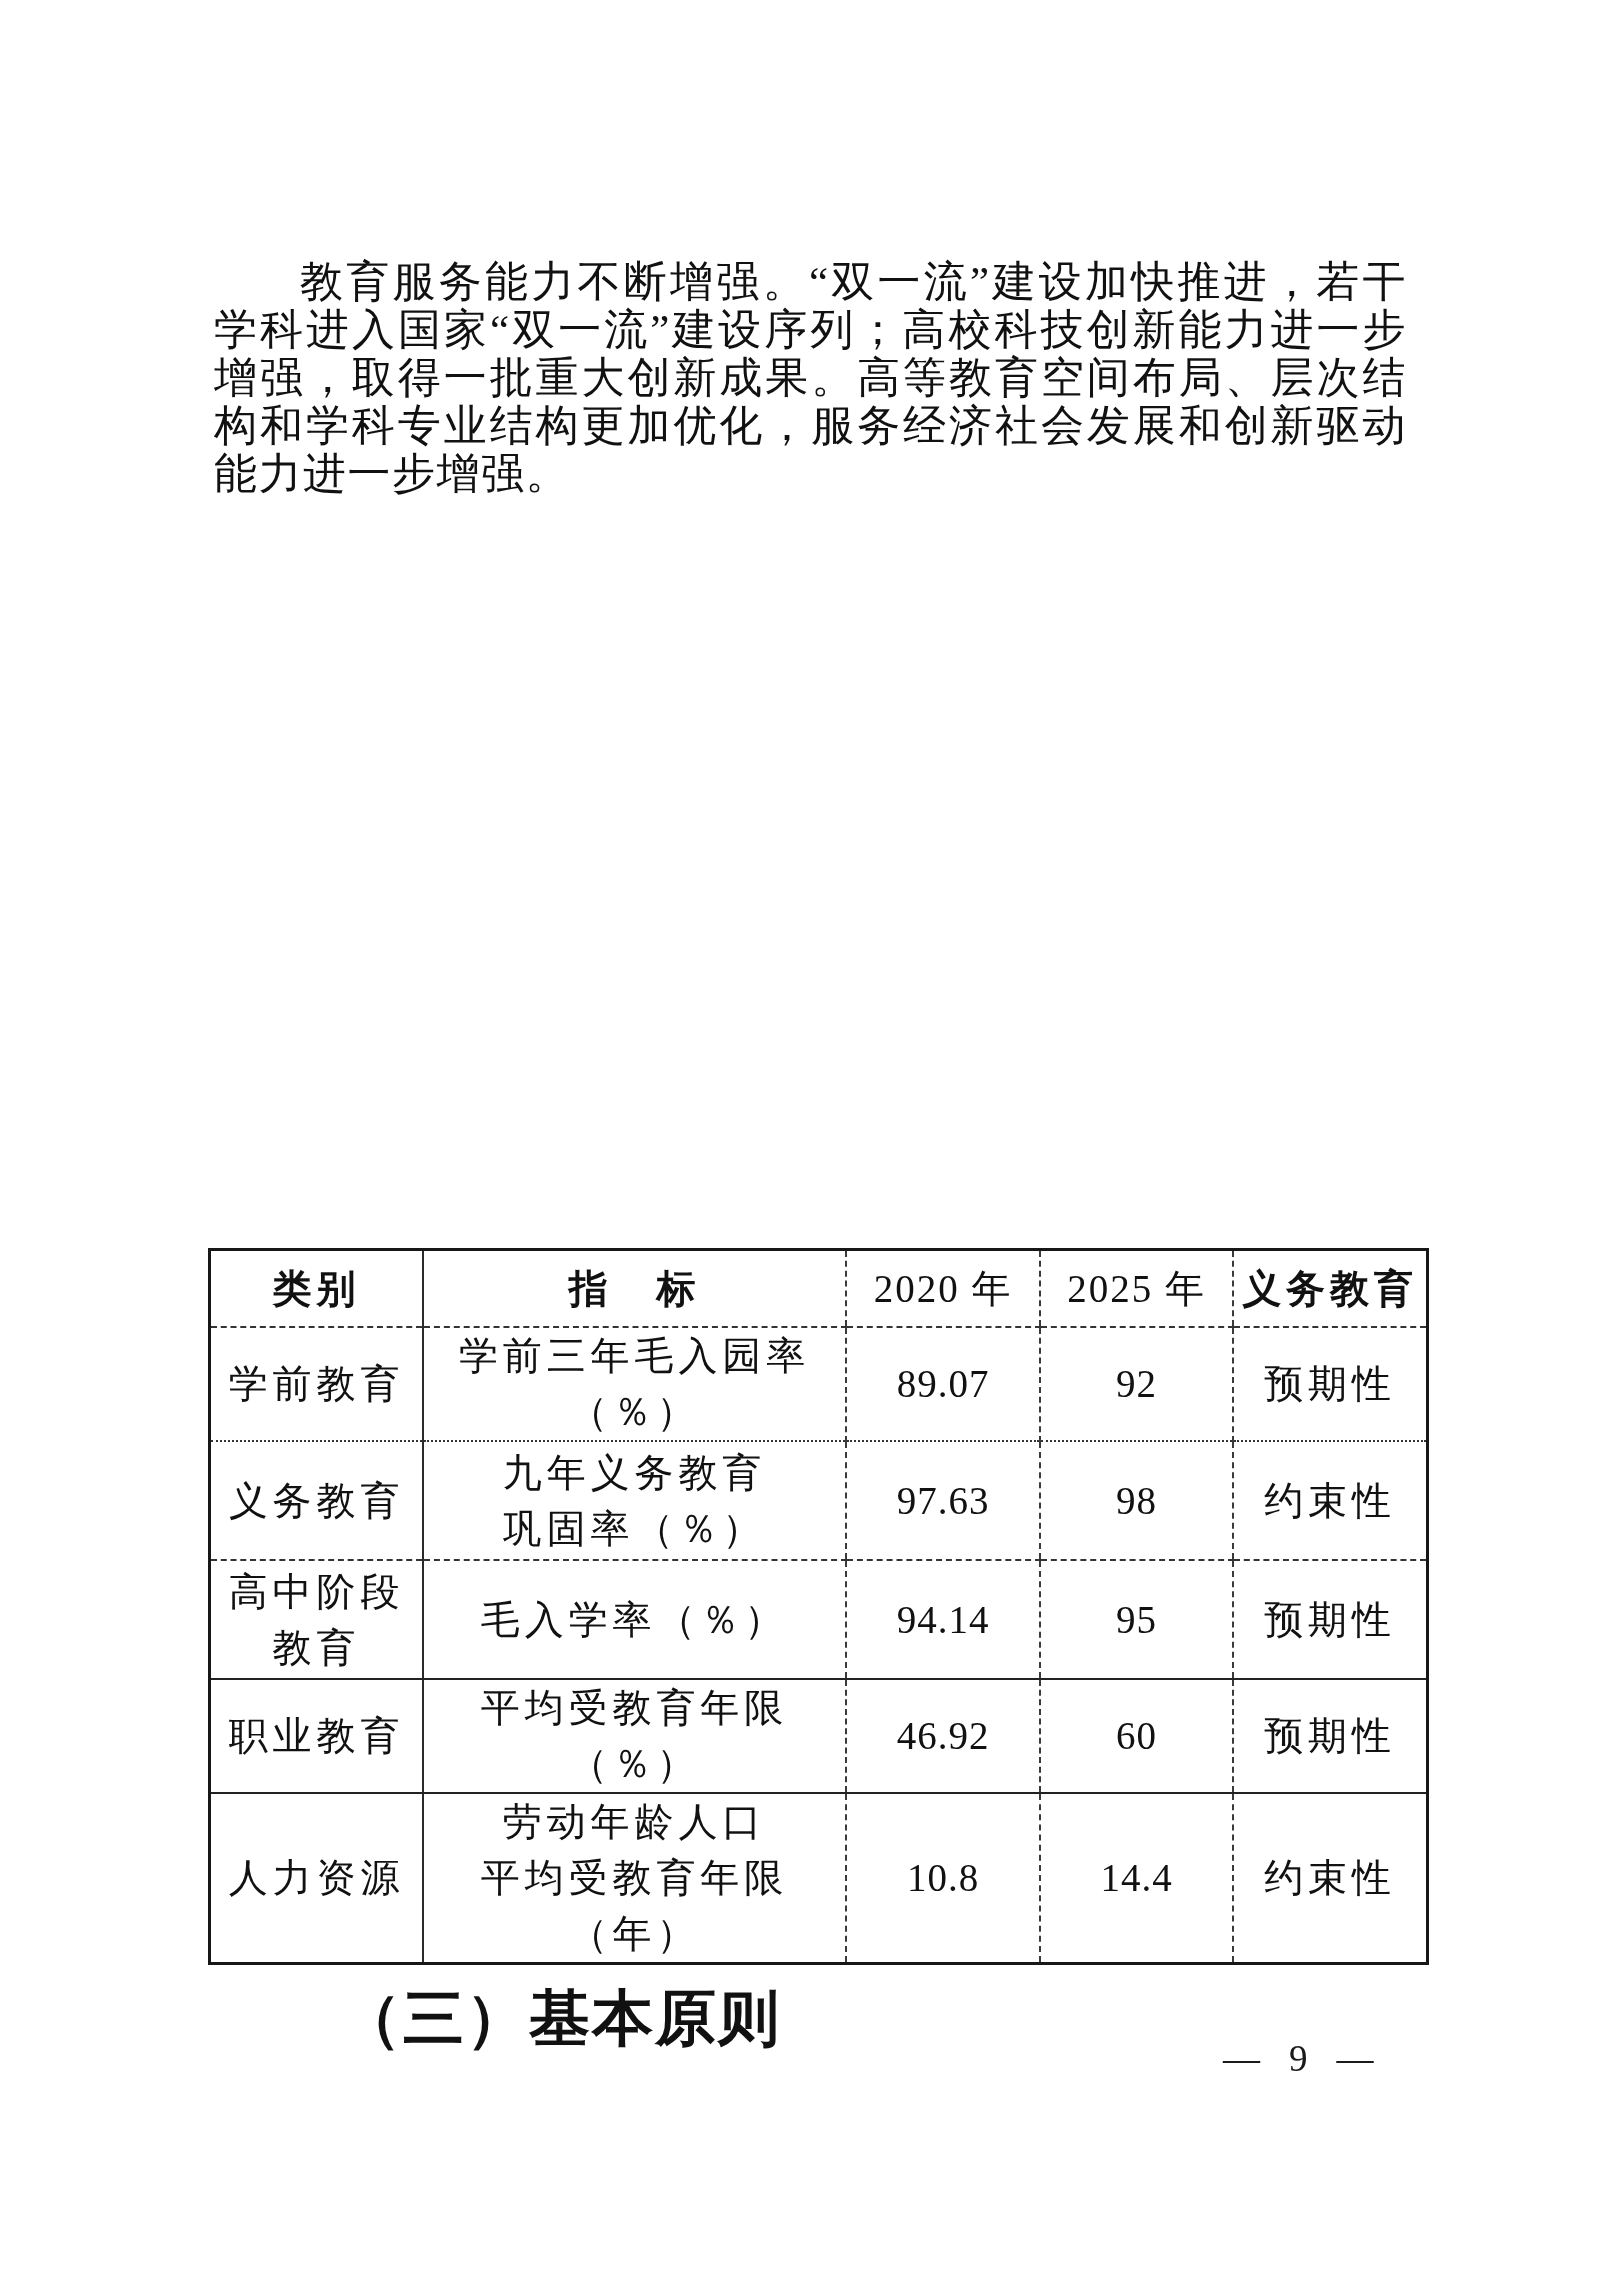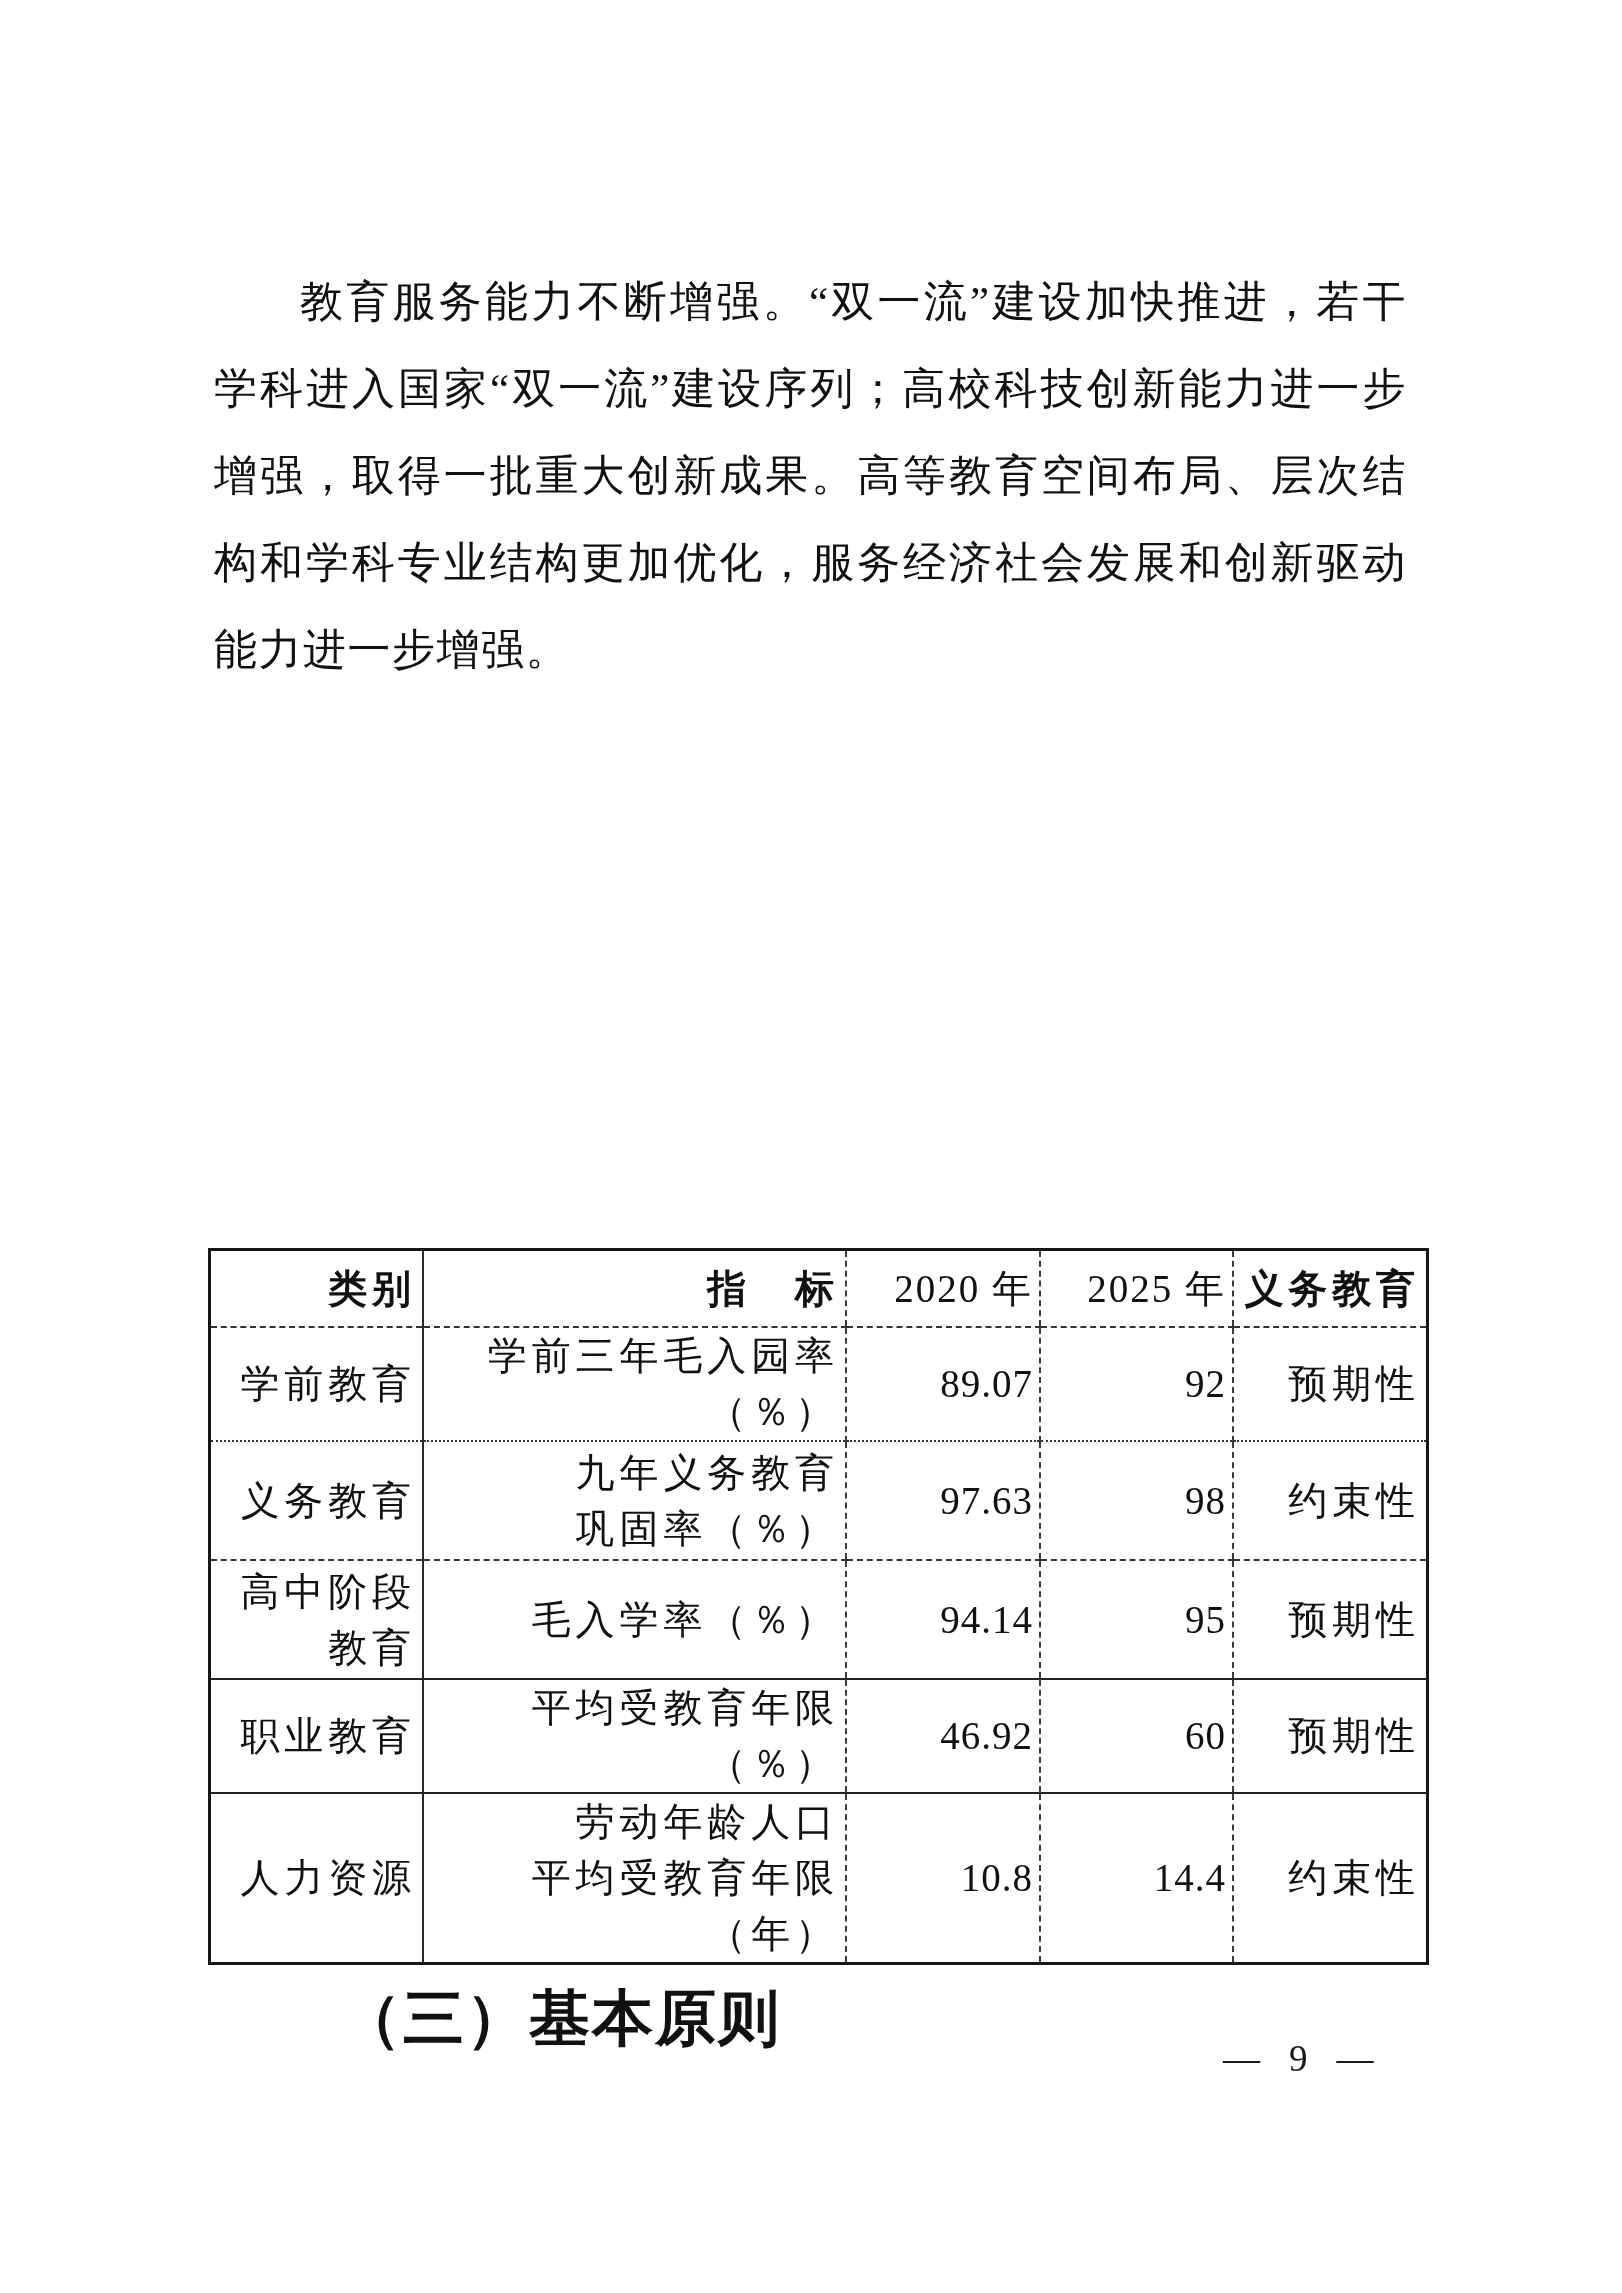--- a/index.html
+++ b/index.html
@@ -9,21 +9,21 @@
     margin:0 auto;
     background:#ffffff;
     color:#111;
     font-family:"Liberation Serif", "DejaVu Serif", serif;
     overflow:hidden;
   }
   
   .content {
     position:absolute;
     left:214px; top:258px; width:1193px;
-    font-size:43px; line-height:87px;
+    font-size:43px; line-height:48px;
     letter-spacing:1.5px;
     text-align:justify;
   }
   .content p { margin:0; text-indent:2em; }
   .content p + p { margin-top:9.8px; }
 
   
   .caption {
     position:absolute;
     top:1160px; left:0; width:100%;
@@ -41,21 +41,21 @@
     border:3.9px solid #171717;
   }
   table.t {
     width:100%;
     border-collapse:collapse;
     table-layout:fixed;
     font-size:39px;
   }
   .t th, .t td {
     padding:0 6px;
-    text-align:right;
+    text-align:center;
     vertical-align:middle;
     letter-spacing:4.9px;
     overflow:hidden;
   }
   .t th { font-weight:bold; }
   .t th.th-year { font-weight:normal; letter-spacing:2px; }
   .t .num { letter-spacing:1px; }
   .cl { line-height:56px; }
   
   tr.rh  { height:76px;  }

